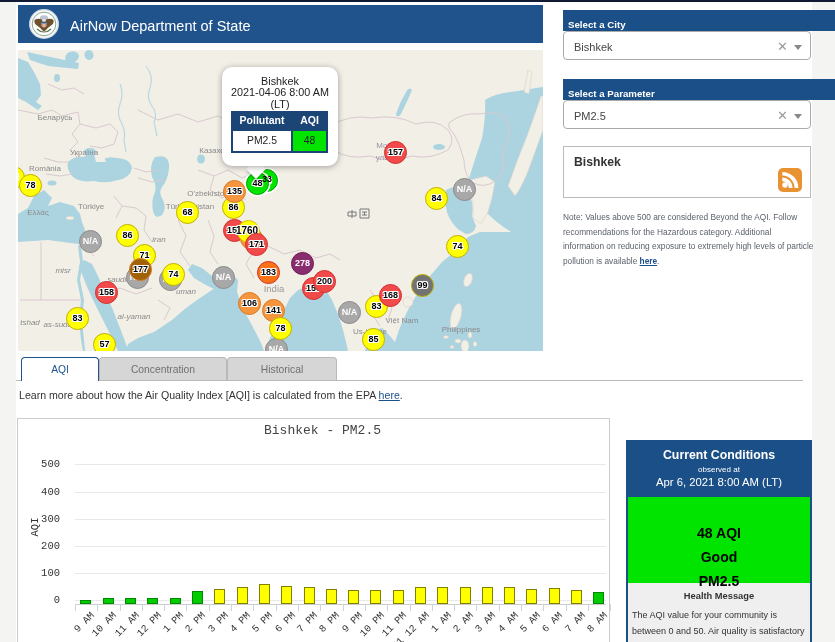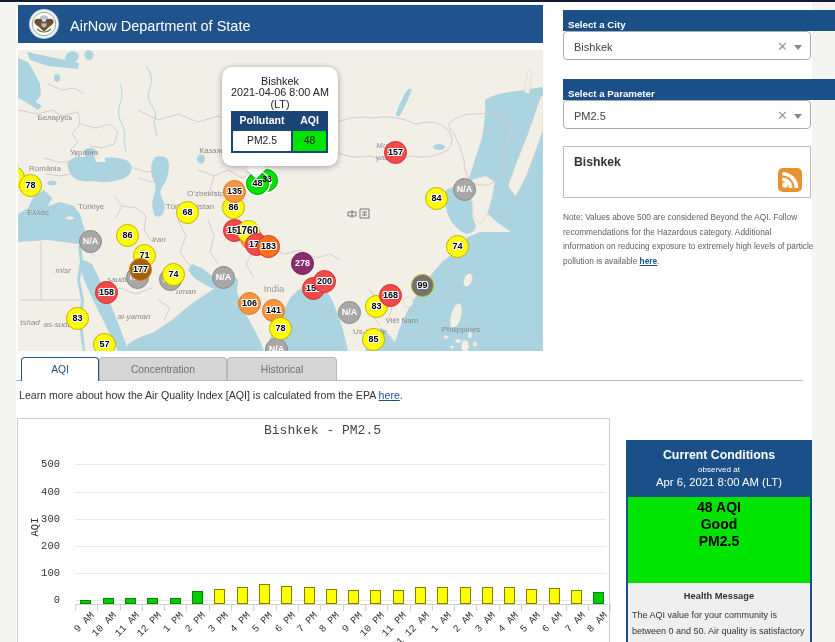--- a/index.html
+++ b/index.html
@@ -33,21 +33,21 @@
 #ctitle{left:264px;top:423px;font-family:"Liberation Mono",monospace;font-size:13px;color:#444}
 .gl{position:absolute;left:75px;width:531px;height:1px;background:#e8e8e8}
 .yl{position:absolute;left:30px;width:30px;text-align:right;font-family:"Liberation Mono",monospace;font-size:10.5px;color:#333}
 #aqilab{left:26px;top:521px;font-family:"Liberation Mono",monospace;font-size:10.5px;color:#333;transform:rotate(-90deg)}
 .bar{position:absolute;width:11px;border:1px solid}
 .xl{position:absolute;font-family:"Liberation Mono",monospace;font-size:10px;color:#333;transform:rotate(-45deg);transform-origin:top right;white-space:nowrap}
 .tk{position:absolute;top:604px;width:1px;height:7px;background:#c9d6e2}
 #baseline{left:75px;top:604px;width:531px;height:1px;background:#ccc}
 #cc{left:626px;top:440px;width:186px;height:220px;border:2px solid #1b4f87;background:#efefef}
 #cchead{position:absolute;left:0;top:0;width:100%;height:55px;background:#1b4f87;color:#fff;text-align:center}
-#ccgreen{position:absolute;left:0;top:55px;width:100%;height:86px;background:#00e400;color:#000;text-align:center;font-weight:bold;font-size:14px;line-height:17px;padding-top:2px}
+#ccgreen{position:absolute;left:0;top:55px;width:100%;height:86px;background:#00e400;color:#000;text-align:center;font-weight:bold;font-size:14px;line-height:24px;padding-top:24px}
 #ccgray{position:absolute;left:0;top:141px;width:100%;color:#333}
 svg text{font-family:"Liberation Sans",sans-serif}
 </style></head>
 <body>
 <div id="page">
 <div class="abs" id="column"></div>
 <div class="abs" id="topline"></div>
 <div class="abs" id="hdr">
 <svg style="position:absolute;left:11px;top:4px" width="30" height="30">
 <circle cx="15" cy="15" r="15" fill="#ccd9e4"></circle>
@@ -162,21 +162,21 @@
 <div class="mk" style="left:61px;top:180px;background:#a8a8a8;border-color:#8a8a8a;color:#fff;text-shadow:none">N/A</div>
 <div class="mk" style="left:98px;top:174px;background:#ffff00;border-color:#c0b000;color:#000">86</div>
 <div class="mk" style="left:158px;top:151px;background:#ffff00;border-color:#c0b000;color:#000">68</div>
 <div class="mk" style="left:204px;top:146px;background:#ffff00;border-color:#c0b000;color:#000">86</div>
 <div class="mk" style="left:205px;top:130px;background:#f5953d;border-color:#d97b28;color:#000">135</div>
 <div class="mk" style="left:205px;top:169px;background:#f14a4a;border-color:#d32f2f;color:#000">151</div>
 <div class="mk" style="left:222px;top:177px;background:#f5953d;border-color:#d97b28;color:#000"></div>
       <div class="mk" style="left:219px;top:170px;background:#ffff00;border-color:#e0c000;color:#000"></div>
       <div style="position:absolute;left:209px;top:175px;width:40px;text-align:center;font-weight:bold;font-size:10px;color:#000;text-shadow:-1px -1px 0 #fff,1px -1px 0 #fff,-1px 1px 0 #fff,1px 1px 0 #fff">1760</div>
 <div class="mk" style="left:227px;top:183px;background:#f14a4a;border-color:#d32f2f;color:#000">171</div>
-<div class="mk" style="left:239px;top:185px;background:#f97316;border-color:#d32f2f;color:#000">183</div>
+<div class="mk" style="left:239px;top:211px;background:#f97316;border-color:#d32f2f;color:#000">183</div>
 <div class="mk" style="left:115px;top:194px;background:#ffff00;border-color:#c0b000;color:#000">71</div>
 <div class="mk" style="left:108px;top:216px;background:#a8a8a8;border-color:#8a8a8a;color:#fff;text-shadow:none">N/A</div>
 <div class="mk" style="left:111px;top:208px;background:#a16207;border-color:#d97b28;color:#000">177</div>
 <div class="mk" style="left:141px;top:218px;background:#a8a8a8;border-color:#8a8a8a;color:#fff;text-shadow:none">N/A</div>
 <div class="mk" style="left:144px;top:213px;background:#ffff00;border-color:#c0b000;color:#000">74</div>
 <div class="mk" style="left:77px;top:231px;background:#f14a4a;border-color:#d32f2f;color:#000">158</div>
 <div class="mk" style="left:194px;top:216px;background:#a8a8a8;border-color:#8a8a8a;color:#fff;text-shadow:none">N/A</div>
 <div class="mk" style="left:220px;top:242px;background:#f5953d;border-color:#d97b28;color:#000">106</div>
 <div class="mk" style="left:244px;top:249px;background:#f5953d;border-color:#d97b28;color:#000">141</div>
 <div class="mk" style="left:48px;top:257px;background:#ffff00;border-color:#c0b000;color:#000">83</div>

